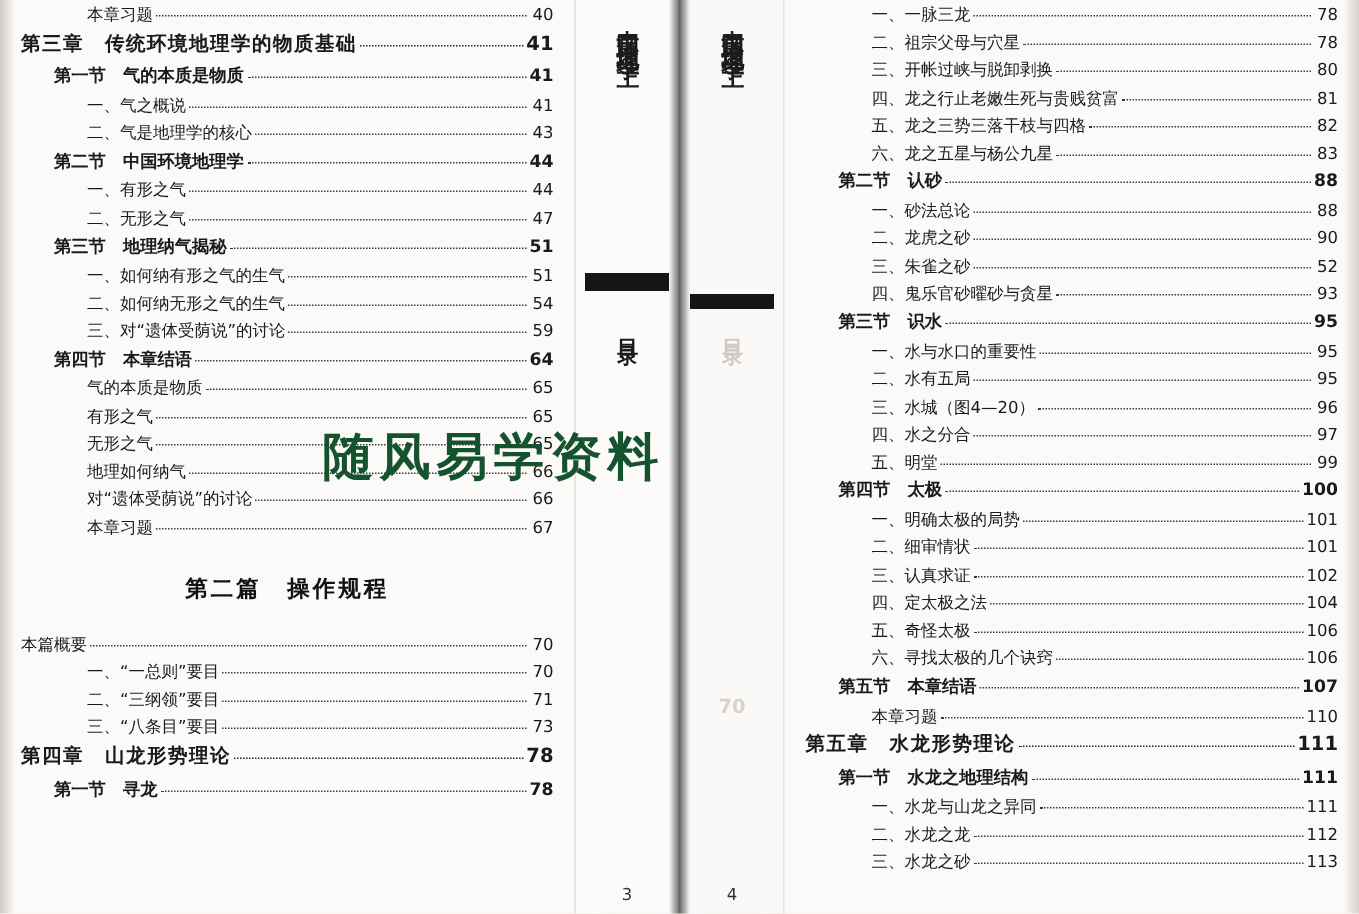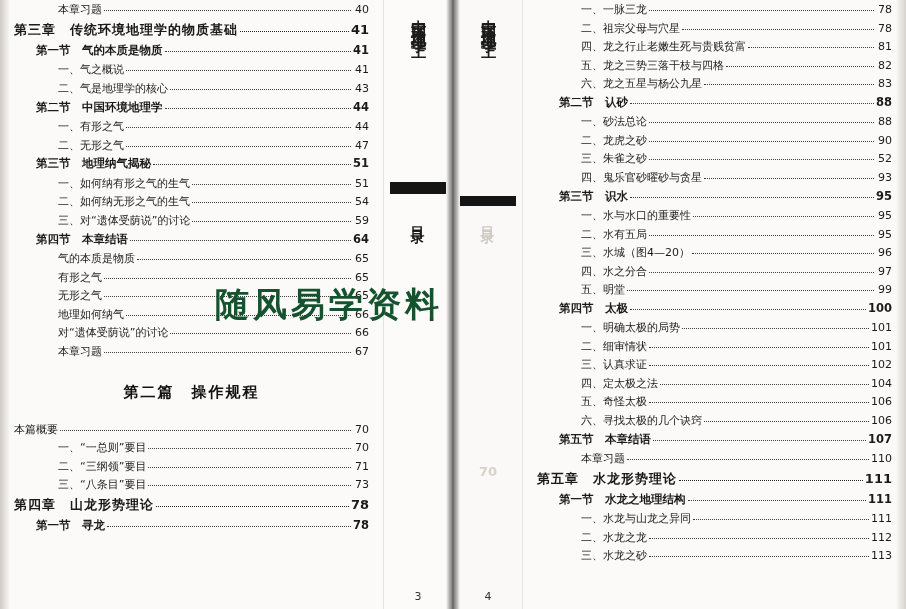--- a/index.html
+++ b/index.html
@@ -312,20 +312,25 @@
           <span class="label">一、一脉三龙</span>
           <span class="dots"></span>
           <span class="pg">78</span>
         </div>
         <div class="row lvl-item">
           <span class="label">二、祖宗父母与穴星</span>
           <span class="dots"></span>
           <span class="pg">78</span>
         </div>
         <div class="row lvl-item">
+          <span class="label">三、开帐过峡与脱卸剥换</span>
+          <span class="dots"></span>
+          <span class="pg">80</span>
+        </div>
+        <div class="row lvl-item">
           <span class="label">四、龙之行止老嫩生死与贵贱贫富</span>
           <span class="dots"></span>
           <span class="pg">81</span>
         </div>
         <div class="row lvl-item">
           <span class="label">五、龙之三势三落干枝与四格</span>
           <span class="dots"></span>
           <span class="pg">82</span>
         </div>
         <div class="row lvl-item">

